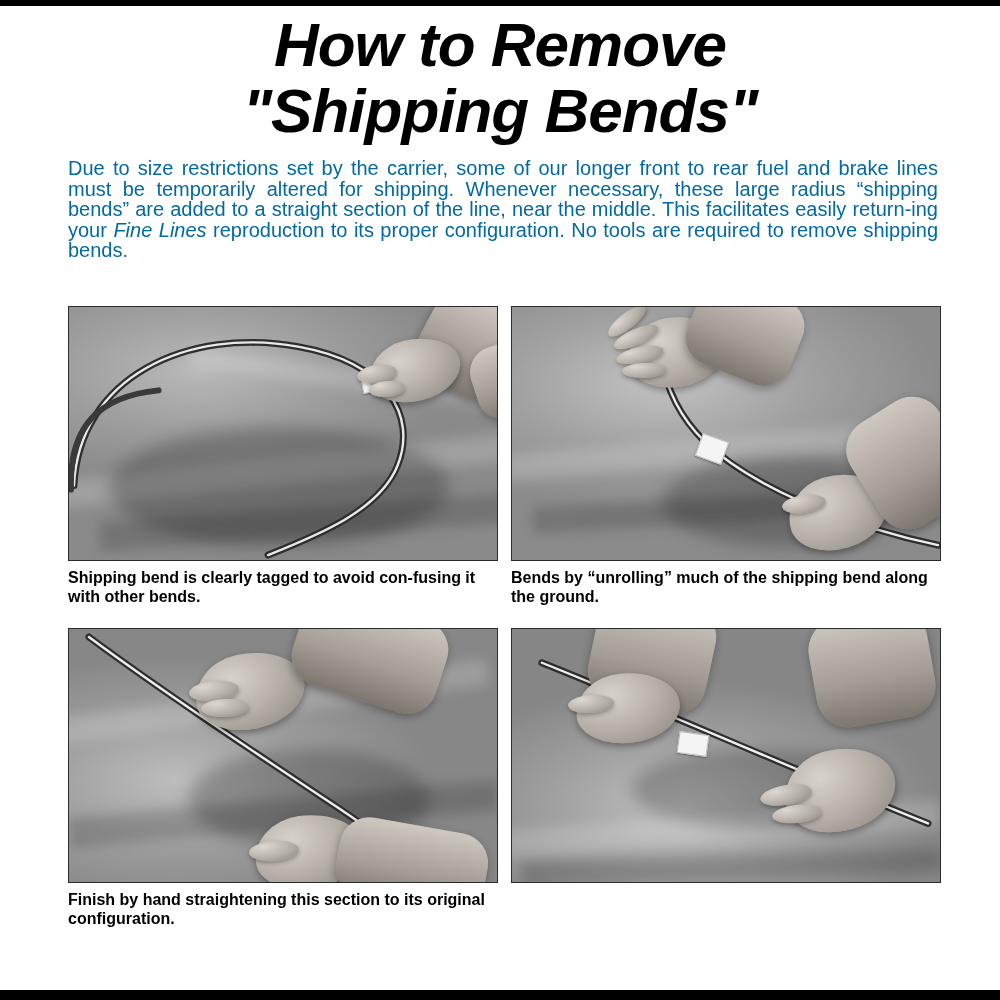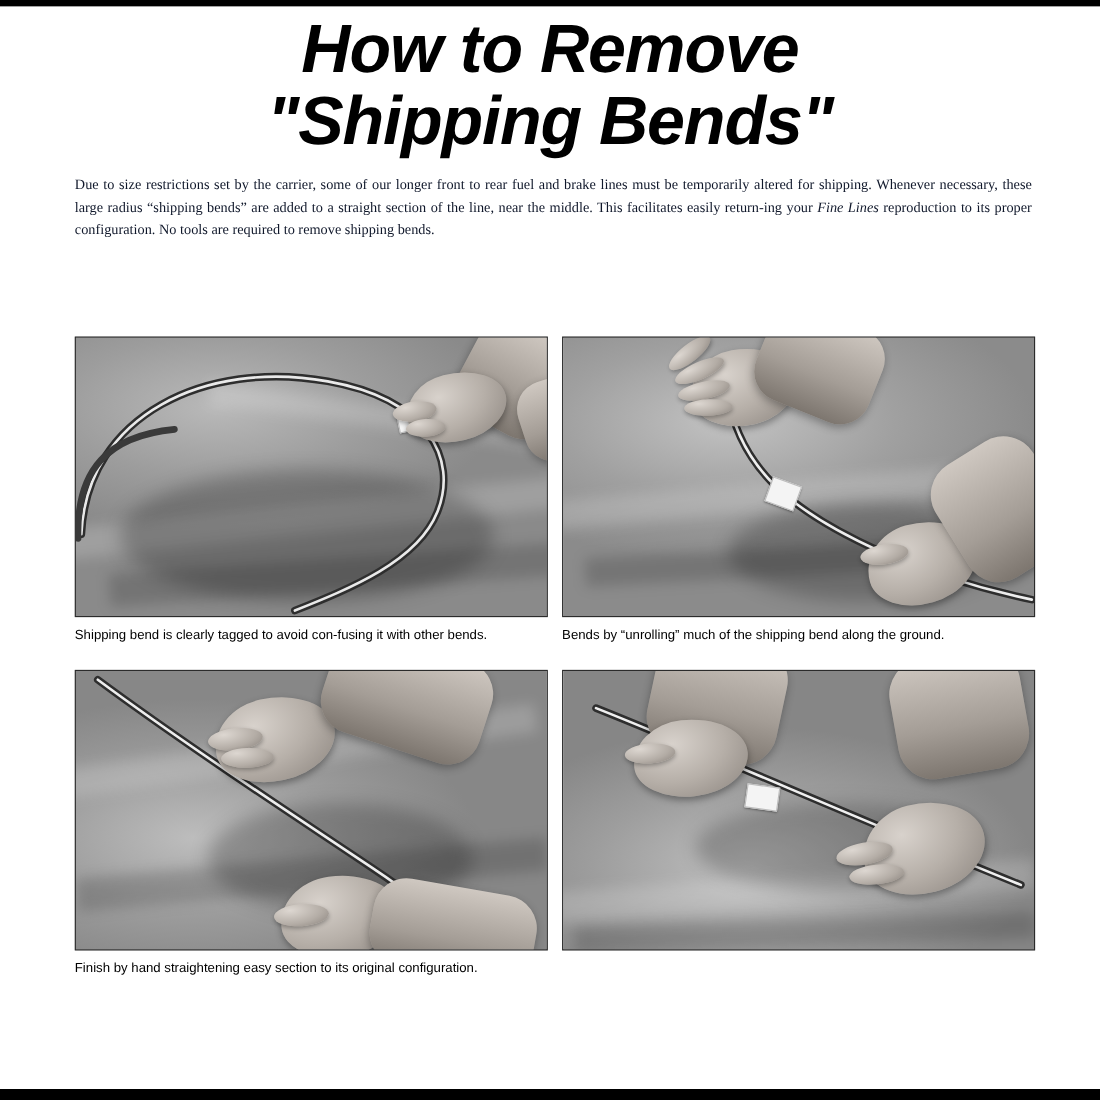--- a/index.html
+++ b/index.html
@@ -58,25 +58,25 @@
     padding-top: 6px;
   }
   .title-line2 {
     font-size: 62px;
     line-height: 66px;
   }
 
   
   .intro {
     margin: 14px 62px 0 68px;
-    font-size: 13px;
+    font-size: 20px;
     line-height: 20.5px;
-    color: #0f172a;
+    color: #0369a1;
     text-align: justify;
-    font-family: Liberation Serif, serif;
+    font-family: Liberation Sans, sans-serif;
   }
   .intro em {
     font-style: italic;
   }
 
   
   .grid {
     position: absolute;
     left: 0;
     top: 300px;
@@ -101,24 +101,25 @@
     position: relative;
     width: 430px;
     height: 255px;
     overflow: hidden;
     border: 1px solid #2b2b2b;
     box-sizing: border-box;
     background: #8d8d8d;
   }
   .caption {
     margin-top: 7px;
-    font-size: 12px;
+    font-size: 16px;
     line-height: 19px;
     color: #000;
     font-family: "Liberation Sans", sans-serif;
+    font-weight: bold;
   }
 
   
   .scene {
     position: absolute;
     inset: 0;
   }
   .bg-cloth {
     position: absolute;
     inset: 0;
@@ -267,21 +268,21 @@
               <div class="hand" style="left:126px;top:24px;width:110px;height:76px;transform:rotate(-12deg);"></div>
               <div class="finger" style="left:120px;top:52px;width:50px;height:20px;transform:rotate(-6deg);"></div>
               <div class="finger" style="left:132px;top:70px;width:48px;height:18px;transform:rotate(-2deg);"></div>
               <div class="forearm" style="left:226px;top:-24px;width:150px;height:96px;transform:rotate(18deg);border-radius:30px;"></div>
 
               <div class="hand" style="left:186px;top:186px;width:108px;height:74px;transform:rotate(-8deg);"></div>
               <div class="finger" style="left:180px;top:212px;width:50px;height:20px;transform:rotate(-4deg);"></div>
               <div class="forearm" style="left:268px;top:196px;width:150px;height:80px;transform:rotate(10deg);border-radius:30px;"></div>
             </div>
           </div>
-          <div class="caption">Finish by hand straightening easy section to its original configuration.</div>
+          <div class="caption">Finish by hand straightening this section to its original configuration.</div>
         </div>
 
         <div class="cell">
           <div class="photo">
             <div class="scene">
               <div class="bg-cloth" style="background:radial-gradient(ellipse 60% 50% at 40% 70%, #c0c0c0 0%, #9e9e9e 55%, #868686 100%), linear-gradient(140deg,#c9c9c9 0%, #a4a4a4 50%, #7b7b7b 100%);"></div>
               <div class="fold" style="left:-10px;top:186px;width:440px;height:28px;transform:rotate(-4deg);"></div>
               <div class="fold dark" style="left:10px;top:226px;width:420px;height:24px;transform:rotate(-2deg);"></div>
               <div class="shadowblob" style="left:120px;top:120px;width:260px;height:80px;"></div>
 

